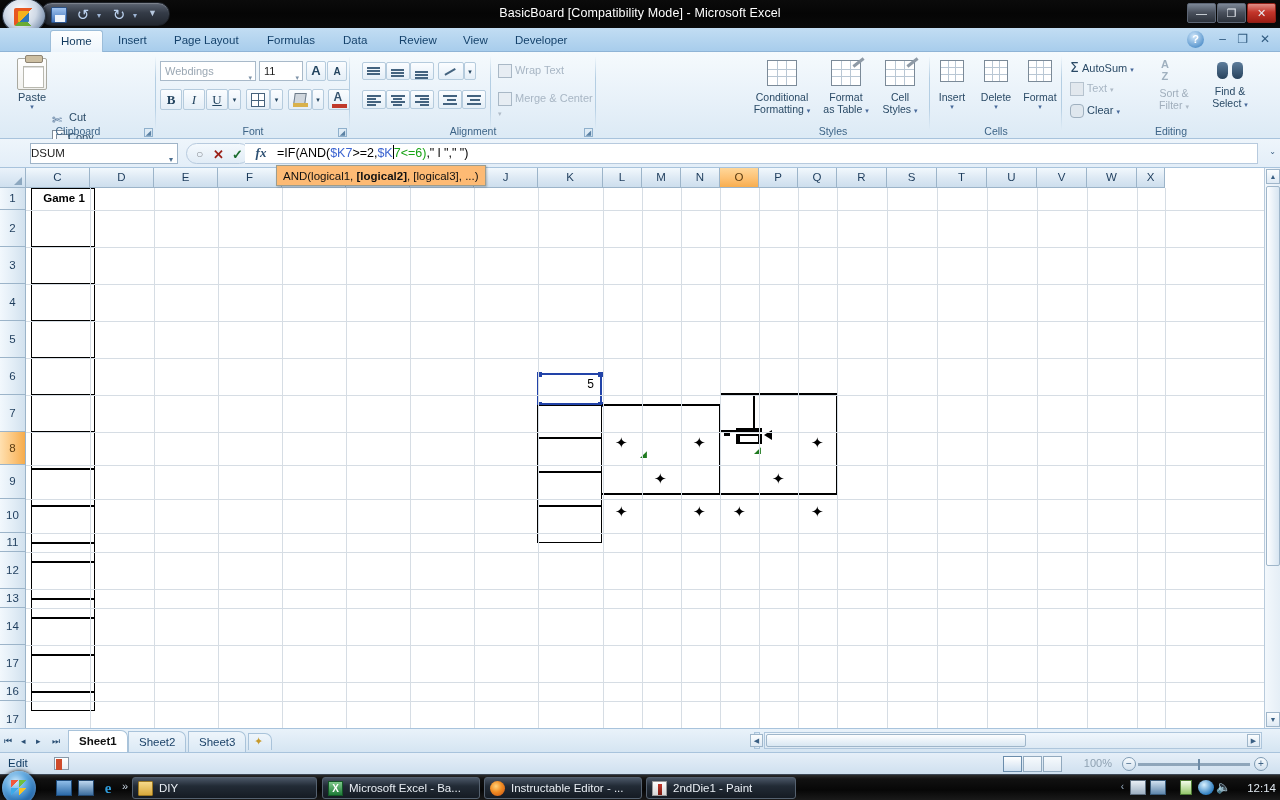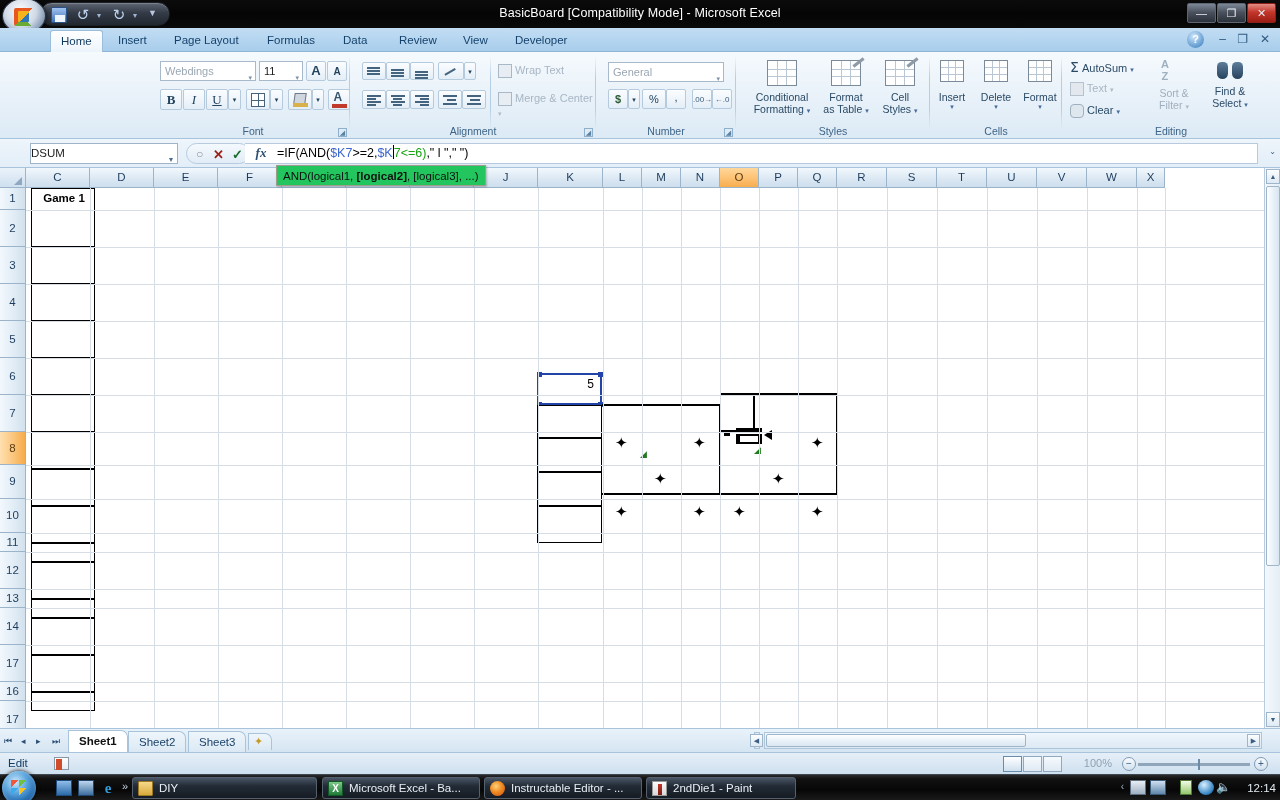--- a/index.html
+++ b/index.html
@@ -208,21 +208,21 @@
     font-family:"Liberation Sans", sans-serif; white-space:nowrap; overflow:hidden;
   }
   .formula-input .ref{ color:#3c64d0;}
   .formula-input .ref2{ color:#17a314;}
   .fcaret{ display:inline-block; width:1px; height:14px; background:#000; vertical-align:-2px;}
   .fbar-expand{ position:absolute; right:4px; top:8px; font-size:8px; color:#3a5f83;}
 
   
   .tooltip{
     position:absolute; left:276px; top:165px; height:21px;
-    background:#22c55e; border:1px solid #9d9d8e;
+    background:#fdba74; border:1px solid #9d9d8e;
     font-size:11.5px; color:#111; line-height:20px; padding:0 6px;
     box-shadow:1px 1px 2px rgba(0,0,0,.25); z-index:40; white-space:nowrap;
   }
 
   
   .sheet{ position:absolute; left:0; top:168px; width:1280px; height:560px; background:#fff; overflow:hidden;}
   .corner{ position:absolute; left:0; top:0; width:26px; height:20px;
     background:linear-gradient(180deg,#eaf2fa,#cfe0ef); border-right:1px solid #9cb4c9;
     border-bottom:1px solid #9cb4c9;}
   .corner:after{ content:""; position:absolute; right:3px; bottom:2px;
@@ -394,20 +394,42 @@
   <div class="tab" style="left:453px;">View</div>
   <div class="tab" style="left:505px;">Developer</div>
   <div class="help-q">?</div>
   <div class="rib-win rib-min">–</div>
   <div class="rib-win rib-res">❐</div>
   <div class="rib-win rib-cls">✕</div>
 </div>
 
 <div class="ribbon">
 
+  <div class="group" style="left:0;width:156px;">
+    <div class="paste-big">
+      <div class="paste-ico"></div>
+      <div class="paste-txt">Paste</div>
+      <div class="caret">▾</div>
+    </div>
+    <div class="cb-item" style="top:56px;">
+      <span class="scissors mini-ico">✄</span>
+      <span class="btn-lbl">Cut</span>
+    </div>
+    <div class="cb-item" style="top:76px;">
+      <span class="copy-ico"></span>
+      <span class="btn-lbl">Copy</span>
+    </div>
+    <div class="cb-item" style="top:96px;">
+      <span class="brush-ico"></span>
+      <span class="btn-lbl dis">Format Painter</span>
+    </div>
+    <div class="group-label">Clipboard</div>
+    <div class="dlg-launch">◢</div>
+    <div class="group-sep" style="left:155px;"></div>
+  </div>
 
   <div class="group" style="left:156px;width:194px;">
     <div class="fbox" style="left:4px;top:9px;width:96px;">
       <span>Webdings</span>
       <span class="ddarrow">▾</span>
     </div>
     <div class="fbox" style="left:103px;top:9px;width:44px;color:#1d1d1d;">
       <span>11</span>
       <span class="ddarrow">▾</span>
     </div>
@@ -483,35 +505,20 @@
     <div style="position:absolute;left:148px;top:40px;">
       <span class="mini-ico" style="background:#e7edf3;border:1px solid #a9b8c6;"></span>
       <span class="btn-lbl dis">Merge &amp; Center</span>
       <span class="caret dis" style="color:#b0bcc8">▾</span>
     </div>
     <div class="group-label">Alignment</div>
     <div class="dlg-launch">◢</div>
     <div class="group-sep" style="left:245px;"></div>
   </div>
 
-  <div class="group" style="left:596px;width:140px;">
-    <div class="fbox" style="left:12px;top:10px;width:116px;">
-      <span>General</span>
-      <span class="ddarrow">▾</span>
-    </div>
-    <div class="rbtn box" style="left:12px;top:37px;width:20px;height:20px;line-height:18px;font-weight:bold;color:#2d5d36;">$</div>
-    <div class="rbtn box" style="left:32px;top:37px;width:12px;height:20px;line-height:19px;font-size:7px;">▾</div>
-    <div class="rbtn box" style="left:46px;top:37px;width:24px;height:20px;line-height:18px;">%</div>
-    <div class="rbtn box" style="left:70px;top:37px;width:20px;height:20px;line-height:15px;">,</div>
-    <div class="rbtn box" style="left:96px;top:37px;width:20px;height:20px;font-size:8px;line-height:19px;color:#3a5c7c;">.00→</div>
-    <div class="rbtn box" style="left:116px;top:37px;width:20px;height:20px;font-size:8px;line-height:19px;color:#3a5c7c;">←.0</div>
-    <div class="group-label">Number</div>
-    <div class="dlg-launch">◢</div>
-    <div class="group-sep" style="left:139px;"></div>
-  </div>
 
   <div class="group" style="left:736px;width:194px;">
     <div class="bigbtn" style="left:16px;top:6px;">
       <div class="ico"><span class="tbl-ico" style="display:inline-block"></span></div>
       <div class="lbl">Conditional</div>
       <div class="lbl"><span>Formatting</span> <span class="caret">▾</span></div>
     </div>
     <div class="bigbtn" style="left:80px;top:6px;">
       <div class="ico"><span class="tbl-ico" style="display:inline-block"></span><span class="brushfleck"></span></div>
       <div class="lbl">Format</div>

